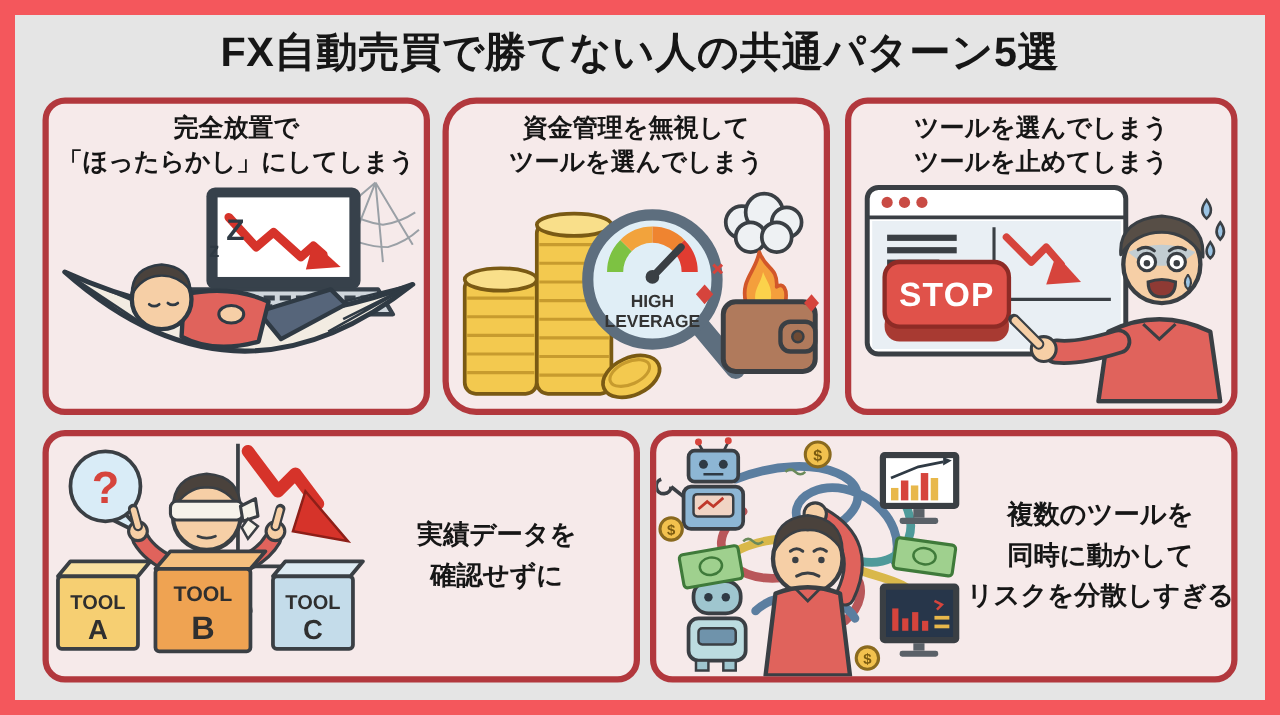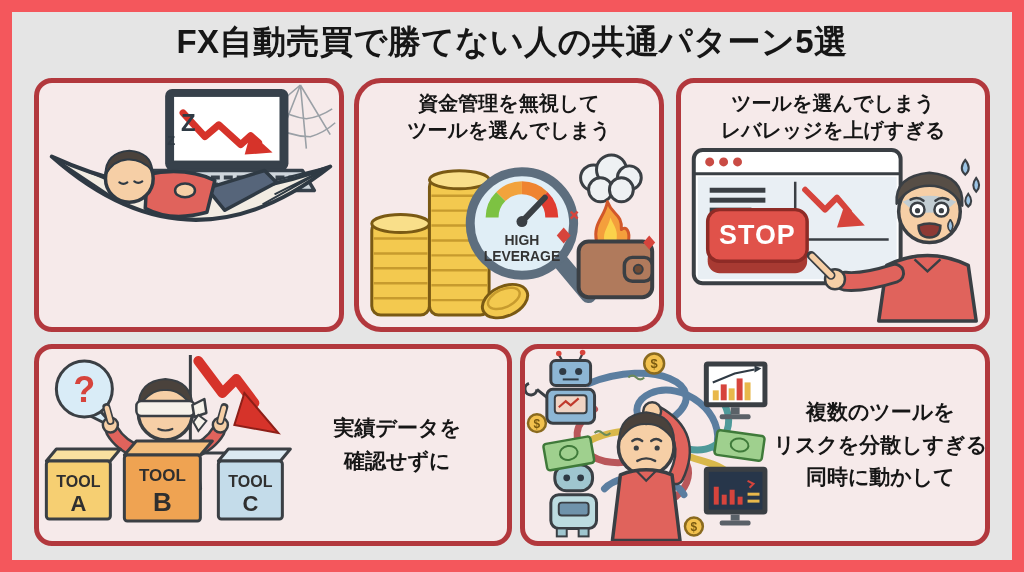--- a/index.html
+++ b/index.html
@@ -26,20 +26,24 @@
 </style>
 </head>
 <body>
 
 <div class="stage">
  <div class="inner">
 
   <h1 class="title">FX自動売買で勝てない人の共通パターン5選</h1>
 
   <section class="card c1">
+    <div class="card-heading">
+      <span>完全放置で</span>
+      <span>「ほったらかし」にしてしまう</span>
+    </div>
     <svg class="top-illu" viewBox="0 0 300 180" preserveAspectRatio="xMidYMid meet">
       <g stroke="#9aa0a6" stroke-width="1.6" fill="none">
         <path d="M262,2 L222,36 M262,2 L240,58 M262,2 L268,66 M262,2 L292,52"></path>
         <path d="M236,24 Q252,34 268,36 Q282,34 294,26"></path>
         <path d="M228,40 Q250,54 272,54 Q286,50 297,40"></path>
       </g>
       <g>
         <rect x="126" y="6" width="124" height="82" rx="7" fill="#37414b"></rect>
         <rect x="134" y="13" width="108" height="66" fill="#ffffff" stroke="#37414b" stroke-width="2"></rect>
         <path d="M144,30 L166,54 L180,42 L202,62 L212,53 L220,60" stroke="#d6332a" stroke-width="7" fill="none" stroke-linejoin="round" stroke-linecap="round"></path>
@@ -112,21 +116,21 @@
         <polygon points="205,84 212,92 205,100 198,92" fill="#d6443c"></polygon>
         <polygon points="291,92 297,99 291,106 285,99" fill="#d6443c"></polygon>
         <path d="M212,68 l7,7 M219,68 l-7,7" stroke="#d6443c" stroke-width="2.5"></path>
       </g>
     </svg>
   </section>
 
   <section class="card c3">
     <div class="card-heading">
       <span>ツールを選んでしまう</span>
-      <span>レバレッジを上げすぎる</span>
+      <span>ツールを止めてしまう</span>
     </div>
     <svg class="top-illu" viewBox="0 0 300 180" preserveAspectRatio="xMidYMid meet">
       <g>
         <rect x="10" y="6" width="208" height="134" rx="9" fill="#ffffff" stroke="#3a3f44" stroke-width="4"></rect>
         <rect x="14" y="33" width="200" height="103" fill="#e9eff4"></rect>
         <line x1="10" y1="30" x2="218" y2="30" stroke="#3a3f44" stroke-width="3"></line>
         <circle cx="26" cy="18" r="4.5" fill="#c94b44"></circle>
             <circle cx="40" cy="18" r="4.5" fill="#c94b44"></circle>
         <circle cx="54" cy="18" r="4.5" fill="#c94b44"></circle>
         <rect x="26" y="44" width="56" height="5" fill="#3a3f44"></rect>
@@ -316,19 +320,19 @@
         <path d="M108,92 Q113,88 118,92 M127,92 Q132,88 137,92" stroke="#3a3f44" stroke-width="2.4" fill="none" stroke-linecap="round"></path>
         <circle cx="112" cy="99" r="2.6" fill="#3a3f44"></circle>
             <circle cx="133" cy="99" r="2.6" fill="#3a3f44"></circle>
         <path d="M113,112 Q122,107 131,112" stroke="#3a3f44" stroke-width="2.4" fill="none" stroke-linecap="round"></path>
         <path d="M96,126 Q122,116 148,126 L156,192 L88,192 Z" fill="#e0635c" stroke="#3a3f44" stroke-width="3.5" stroke-linejoin="round"></path>
         <path d="M112,122 L122,132 L132,122" stroke="#3a3f44" stroke-width="2.2" fill="none"></path>
       </g>
     </svg>
     <div class="card-heading">
       <span>複数のツールを</span>
+      <span>同時に動かして</span>
       <span>リスクを分散しすぎる</span>
-      <span>同時に動かして</span>
     </div>
   </section>
 
  </div>
 </div>
 
 </body></html>

